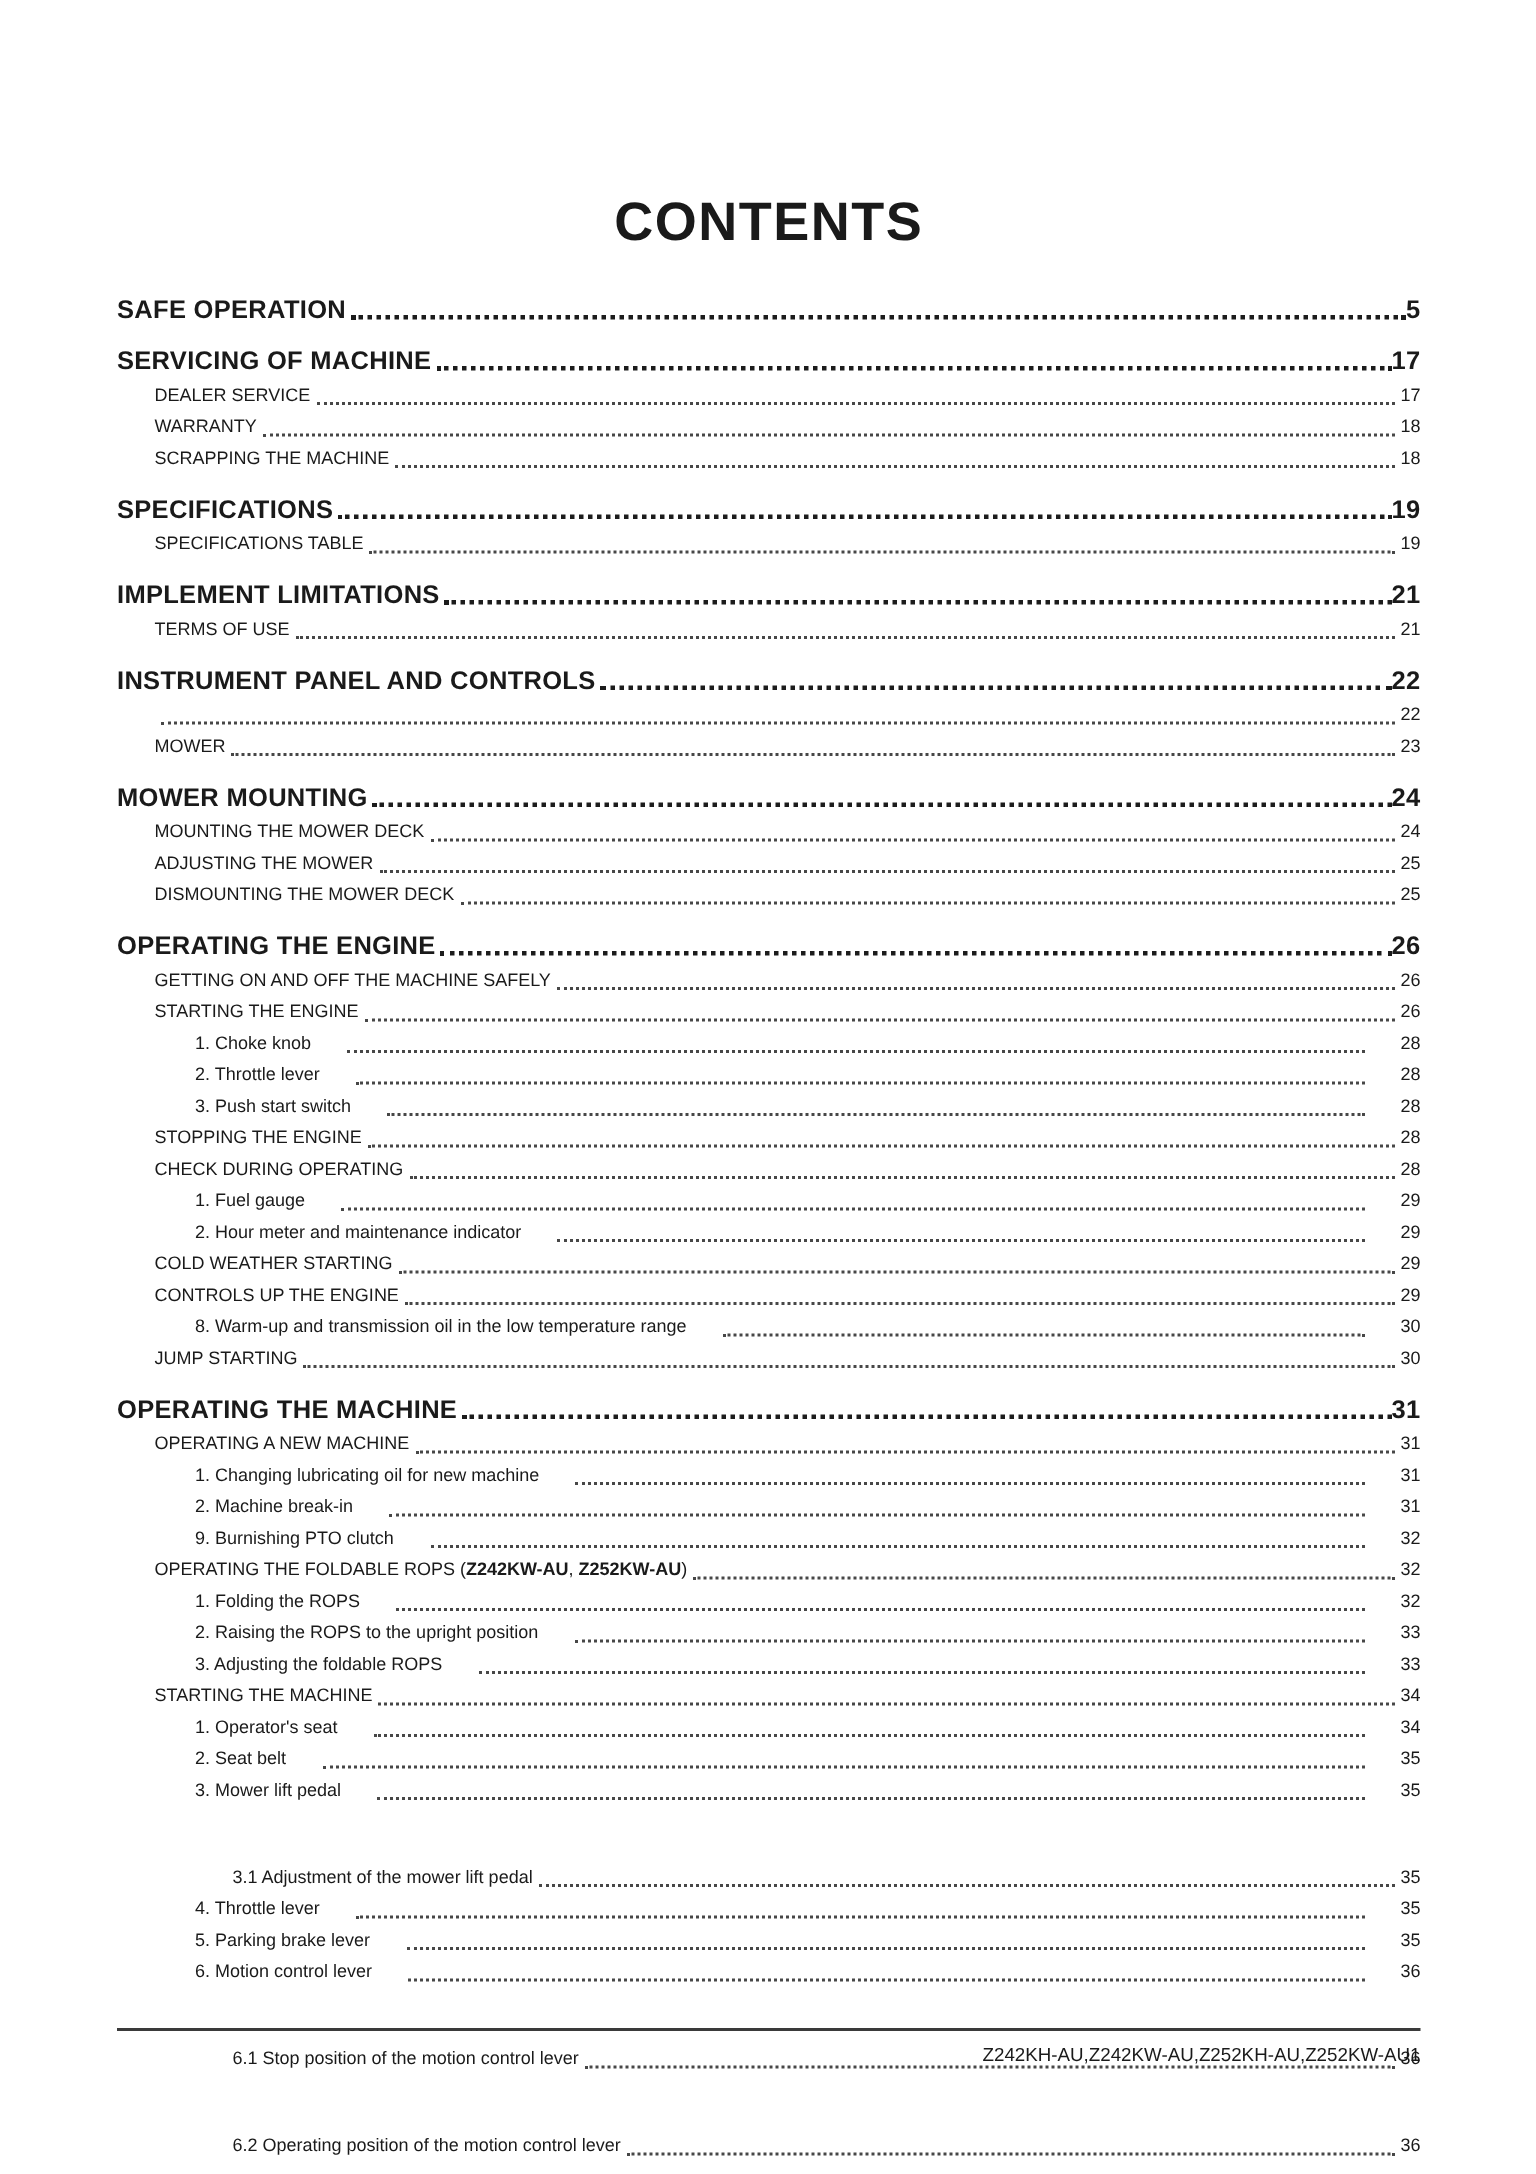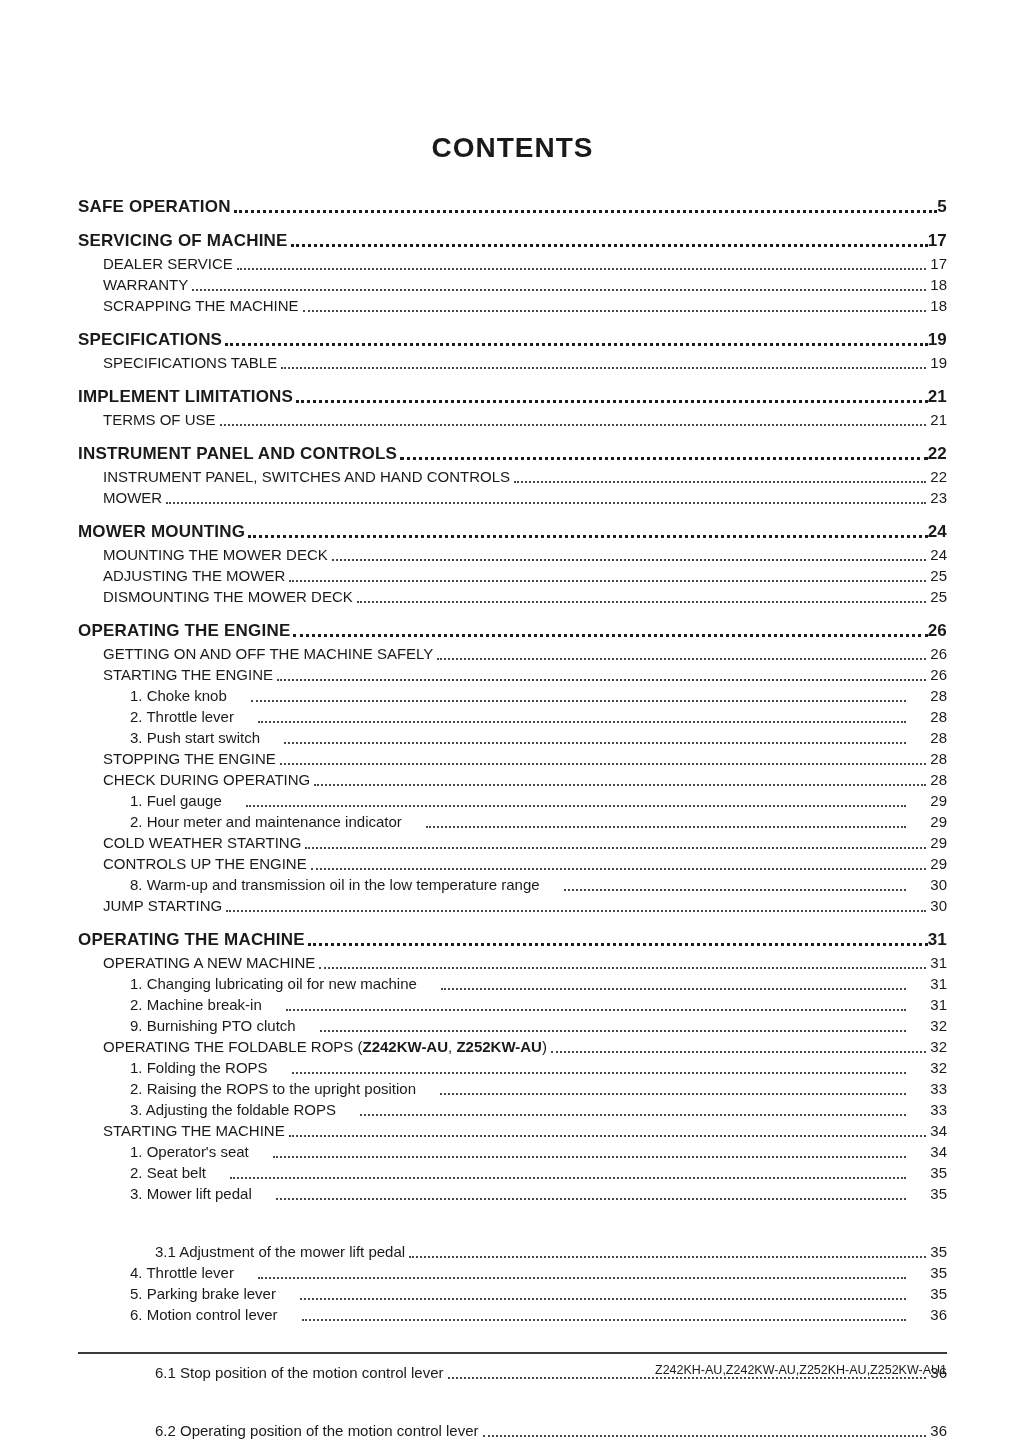--- a/index.html
+++ b/index.html
@@ -10,32 +10,32 @@
     font-family:"Liberation Sans", sans-serif;
     position:relative;
     overflow:hidden;
   }
   .content{
     position:absolute;
     left:78px; right:77px; top:0;
   }
   .title{
     text-align:center;
-    font-size:28px;
+    font-size:36px;
     font-weight:bold;
     letter-spacing:1px;
     margin-top:128px;
     line-height:40px;
   }
   #toc-list{ margin-top:26px; }
   .row{
     display:flex;
     align-items:flex-end;
     height:21px;
-    font-size:15px;
+    font-size:12px;
     line-height:19px;
     white-space:nowrap;
   }
   .row .lbl{ white-space:pre; }
   .leader{
     flex:1 1 auto;
     border-bottom:2px dotted #474747;
     margin:0 4px 3px 4px;
     min-width:10px;
   }
@@ -122,21 +122,20 @@
         <span class="lbl">TERMS OF USE</span>
         <span class="leader"></span>
         <span class="pg">21</span>
       </div>
       <div class="row l1">
         <span class="lbl">INSTRUMENT PANEL AND CONTROLS</span>
         <span class="leader"></span>
         <span class="pg">22</span>
       </div>
       <div class="row l2">
-        <span class="lbl">INSTRUMENT PANEL, SWITCHES AND HAND CONTROLS</span>
         <span class="leader"></span>
         <span class="pg">22</span>
       </div>
       <div class="row l2">
         <span class="lbl">MOWER</span>
         <span class="leader"></span>
         <span class="pg">23</span>
       </div>
       <div class="row l1">
         <span class="lbl">MOWER MOUNTING</span>

